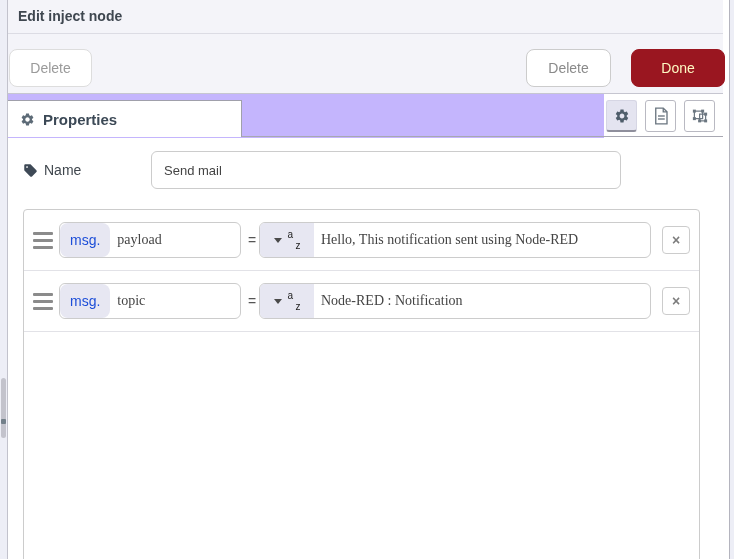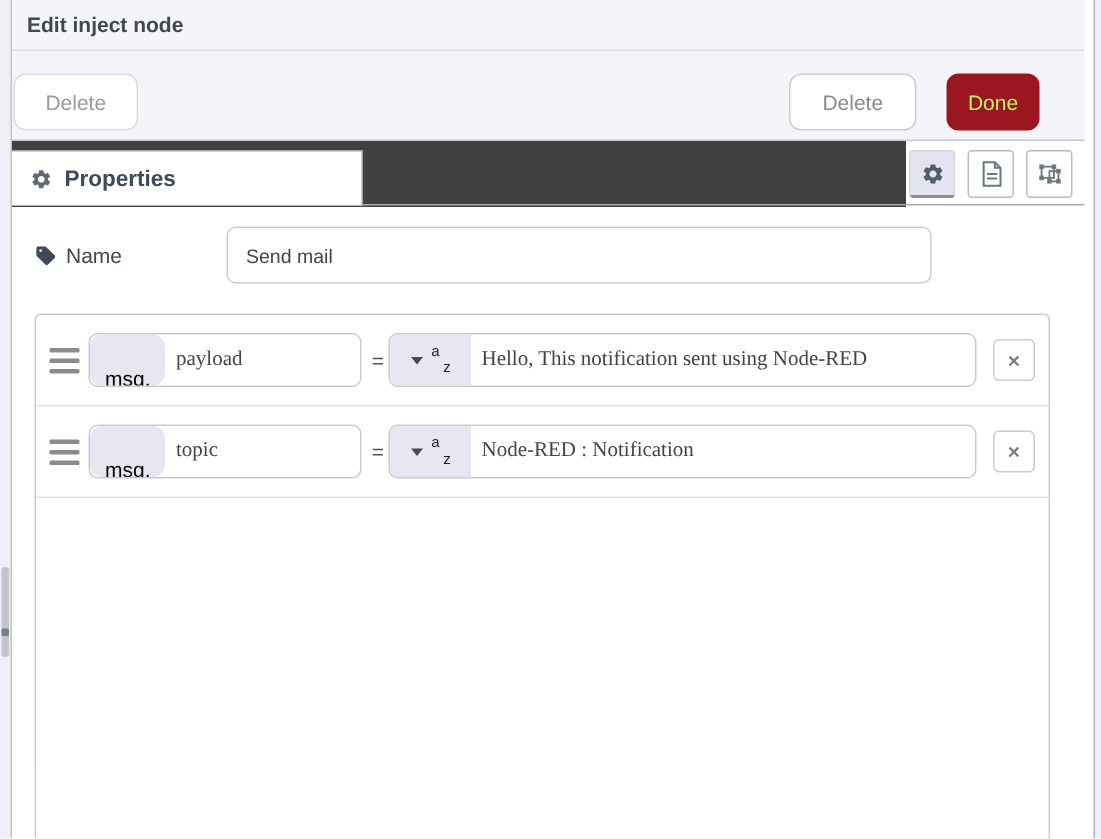--- a/index.html
+++ b/index.html
@@ -44,24 +44,24 @@
     position: absolute; left: 0; top: 34px; width: 721px; height: 60px;
     background: #f4f4f9; border-bottom: 1px solid #c6c6d0;
   }
   .btn {
     position: absolute; top: 15px; height: 38px; font-size: 14px;
     font-family: "Liberation Sans", sans-serif;
     border-radius: 8px; cursor: pointer; text-align: center;
   }
   .btn-delete { left: 7px;  width: 83px; background: #fff; border: 1px solid #ddd; color: #9a9a9a; }
   .btn-cancel { left: 524px; width: 85px; background: #fff; border: 1px solid #ccc; color: #8a8a8a; }
-  .btn-done   { left: 629px; width: 62px; background: #9a1620; border: 1px solid #9a1620; color: #bef264; }
-
-  
-  .tabrow { position: absolute; left: 0; top: 94px; width: 602px; height: 44px; background: #404040; }
+  .btn-done   { left: 629px; width: 94px; background: #9a1620; border: 1px solid #9a1620; color: #fef9c3; }
+
+  
+  .tabrow { position: absolute; left: 0; top: 94px; width: 602px; height: 44px; background: #c4b5fd; }
   .tabrow-line { position: absolute; left: 0; top: 42px; width: 721px; height: 1px; background: #a8a8b2; }
   .tab {
     position: absolute; left: 1px; top: 6px; width: 239px; height: 37px;
     background: #fff; border: 1px solid #a0a0ab; border-bottom: none;
     display: flex; align-items: center; padding-left: 16px; gap: 8px;
     z-index: 3; cursor: pointer;
   }
   .tab-label { font-size: 15px; font-weight: bold; color: #3c4956; }
   .icon-btn {
     position: absolute; top: 6px; width: 31px; height: 32px;
@@ -98,22 +98,22 @@
     display: flex; flex-direction: column; justify-content: space-between; cursor: grab;
   }
   .drag span { display: block; height: 3px; background: #8b8b8b; border-radius: 1px; }
   .field {
     position: absolute; top: 12px; height: 36px; border: 1px solid #ccc;
     border-radius: 6px; display: flex; align-items: stretch; overflow: hidden; background: #fff;
   }
   .f-prop { left: 35px; width: 182px; }
   .f-val  { left: 235px; width: 392px; }
   .msg-label {
-    background: #e7e7f2; padding: 12px 10px; line-height: 34px;
-    font-size: 14px; color: #000000; flex: 0 0 auto; border-radius: 8px;
+    background: #e7e7f2; padding: 0 10px; line-height: 34px;
+    font-size: 14px; color: #1d4ed8; flex: 0 0 auto; border-radius: 8px;
   }
   .field input {
     border: none; outline: none; flex: 1 1 auto; min-width: 0;
     padding-left: 7px; font-size: 14px; color: #444;
     font-family: Liberation Serif, serif; background: transparent;
   }
   .eq {
     position: absolute; left: 221px; top: 0; width: 14px; height: 61px;
     line-height: 61px; text-align: center; font-size: 14px; color: #555;
   }

